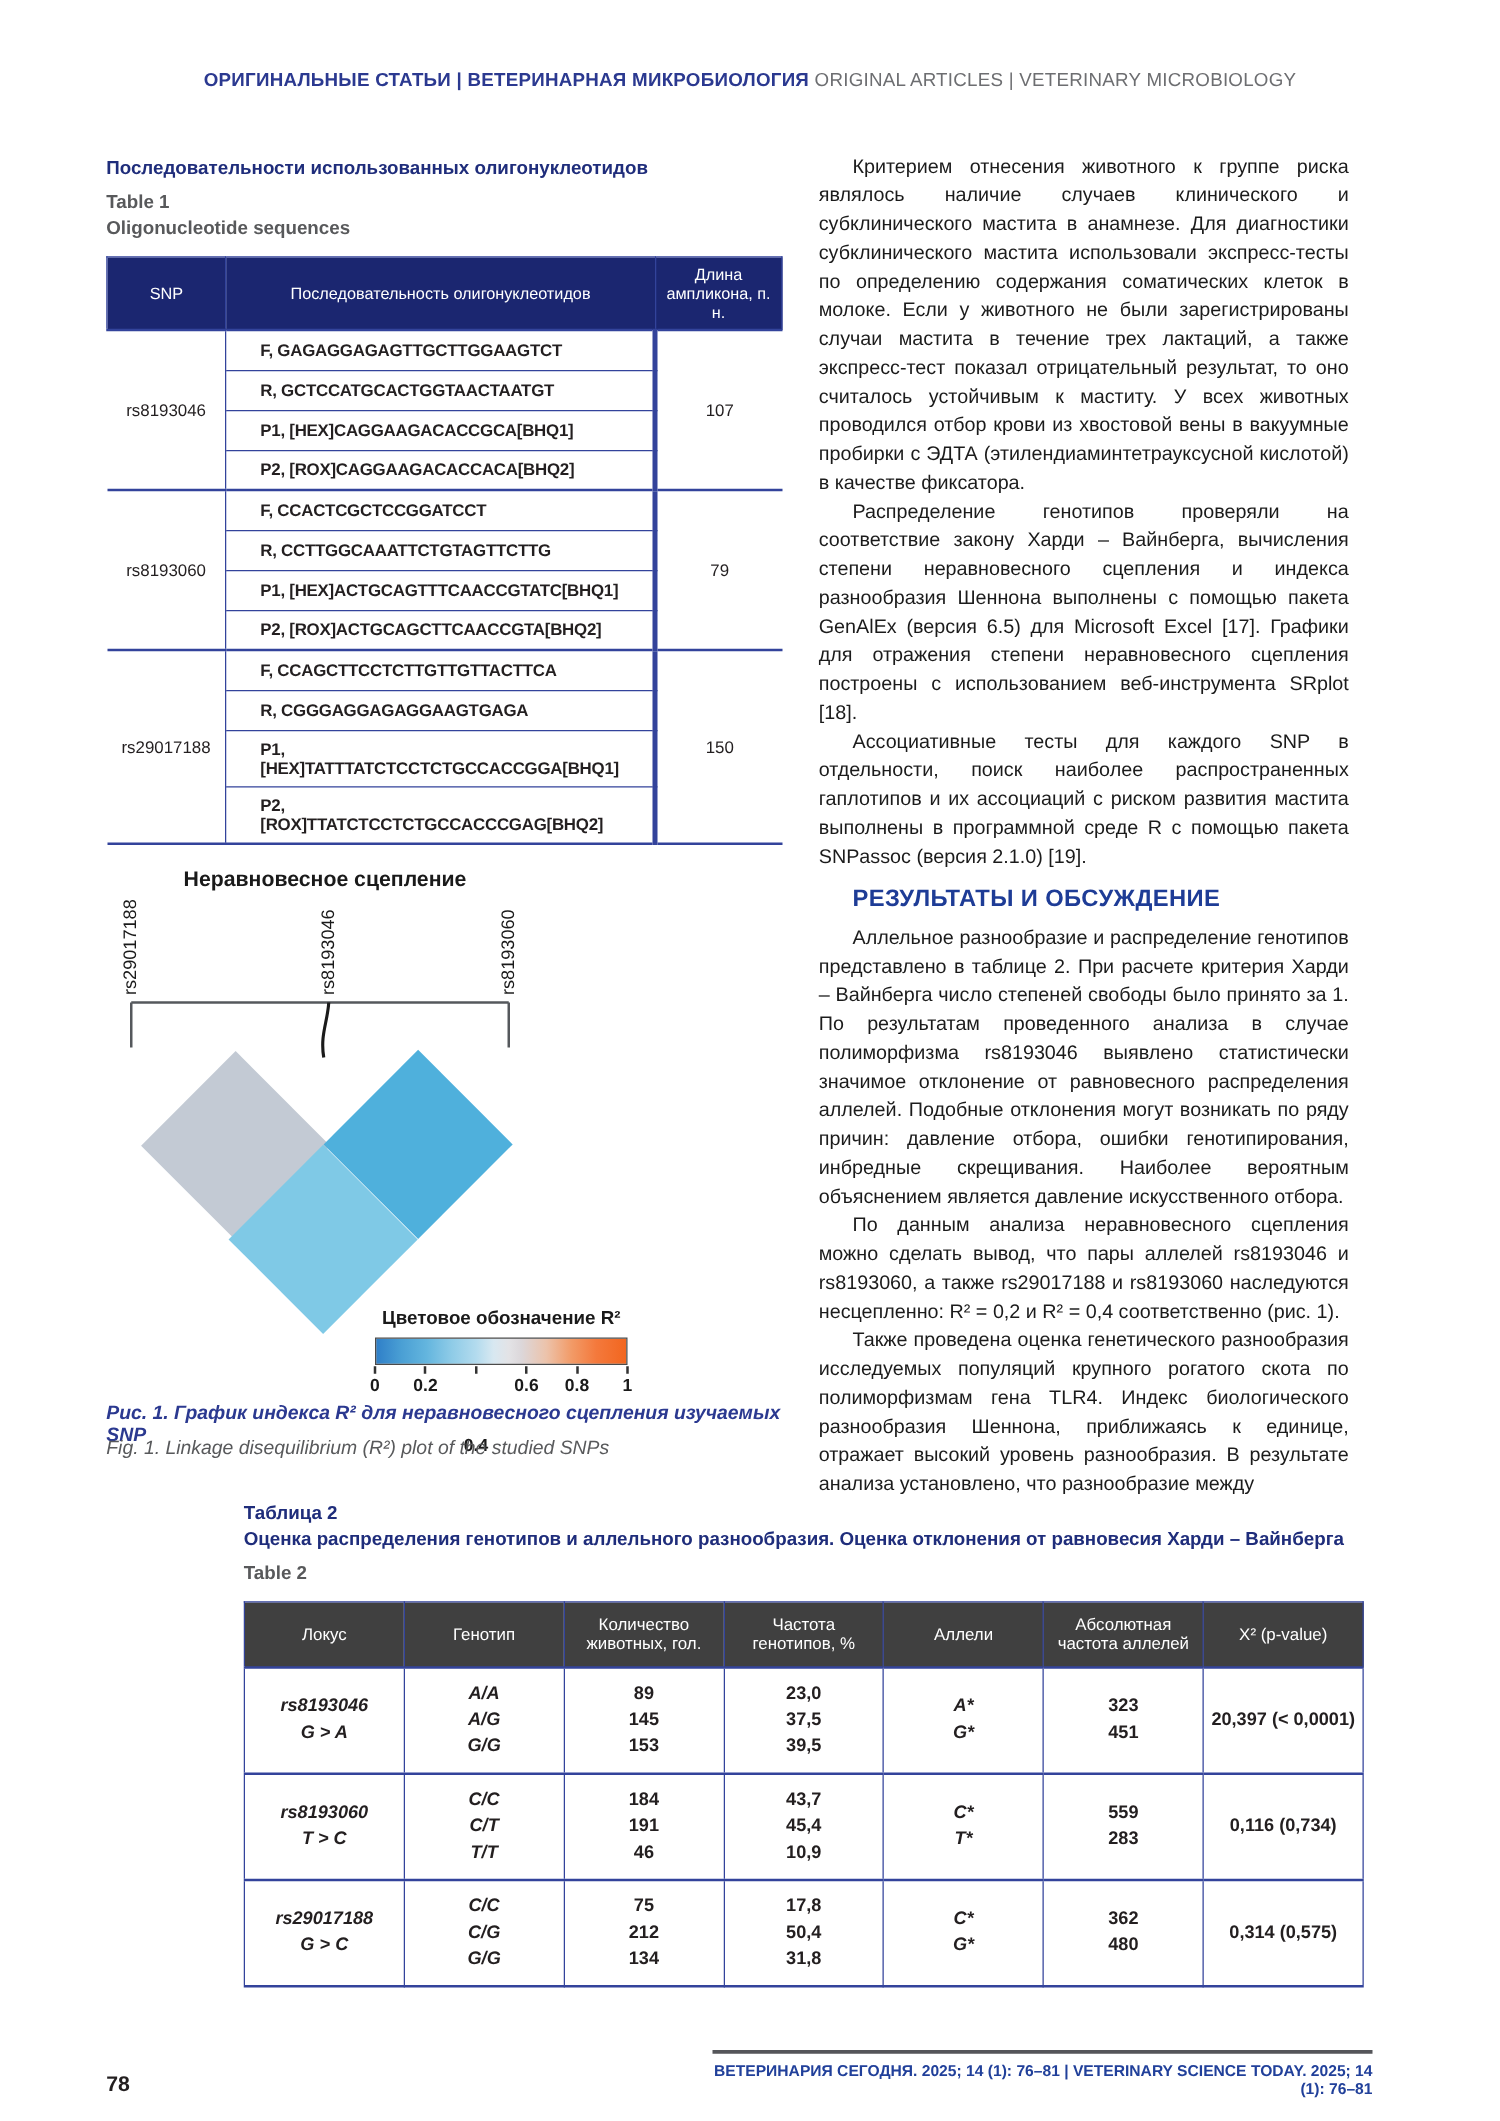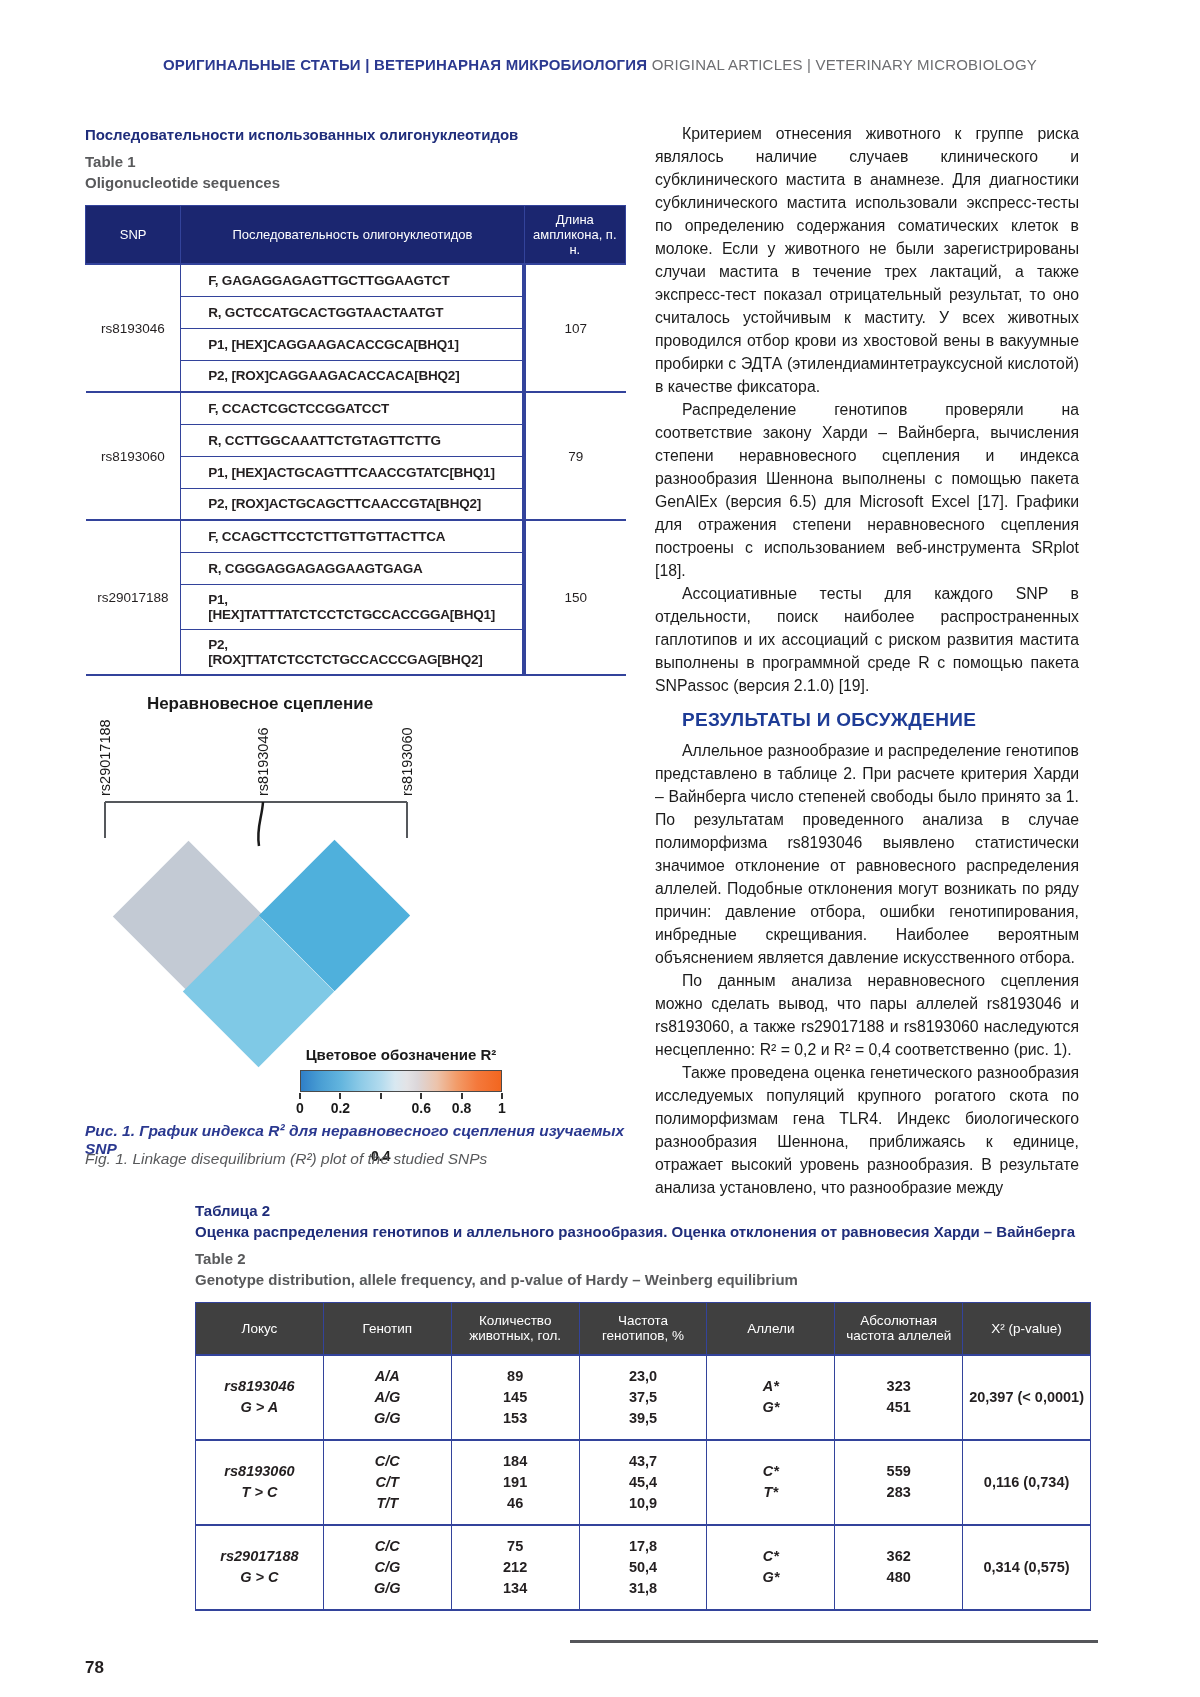--- a/index.html
+++ b/index.html
@@ -207,21 +207,20 @@
         <p>Аллельное разнообразие и распределение генотипов представлено в таблице 2. При расчете критерия Харди – Вайнберга число степеней свободы было принято за 1. По результатам проведенного анализа в случае полиморфизма rs8193046 выявлено статистически значимое отклонение от равновесного распределения аллелей. Подобные отклонения могут возникать по ряду причин: давление отбора, ошибки генотипирования, инбредные скрещивания. Наиболее вероятным объяснением является давление искусственного отбора.</p>
         <p>По данным анализа неравновесного сцепления можно сделать вывод, что пары аллелей rs8193046 и rs8193060, а также rs29017188 и rs8193060 наследуются несцепленно: R² = 0,2 и R² = 0,4 соответственно (рис. 1).</p>
         <p>Также проведена оценка генетического разнообразия исследуемых популяций крупного рогатого скота по полиморфизмам гена TLR4. Индекс биологического разнообразия Шеннона, приближаясь к единице, отражает высокий уровень разнообразия. В результате анализа установлено, что разнообразие между</p>
       </div>
   </div>
 
   <div class="t2-block">
     <div class="tbl-title-ru">Таблица 2</div>
     <div class="tbl-sub-ru">Оценка распределения генотипов и аллельного разнообразия. Оценка отклонения от равновесия Харди – Вайнберга</div>
     <div class="tbl-title-en">Table 2</div>
-    <div class="tbl-sub-en">Genotype distribution, allele frequency, and p-value of Hardy – Weinberg equilibrium</div>
     <table class="t2">
       <thead>
           <tr id="t2-head">
             <th style="width: 128px;">Локус</th>
             <th style="width: 128px;">Генотип</th>
             <th style="width: 128px;">Количество животных, гол.</th>
             <th style="width: 128px;">Частота генотипов, %</th>
             <th style="width: 128px;">Аллели</th>
             <th style="width: 128px;">Абсолютная частота аллелей</th>
             <th style="width: 128px;">Χ² (p-value)</th>
@@ -317,14 +316,15 @@
               <div>480</div>
             </td>
             <td class="chi">0,314 (0,575)</td>
           </tr>
         </tbody>
     </table>
   </div>
 
   <div class="page-number">78</div>
   <div class="footer-rule"></div>
+  <div class="footer-citation">ВЕТЕРИНАРИЯ СЕГОДНЯ. 2025; 14 (1): 76–81 | VETERINARY SCIENCE TODAY. 2025; 14 (1): 76–81</div>
 
 </div>
 
 </body></html>

